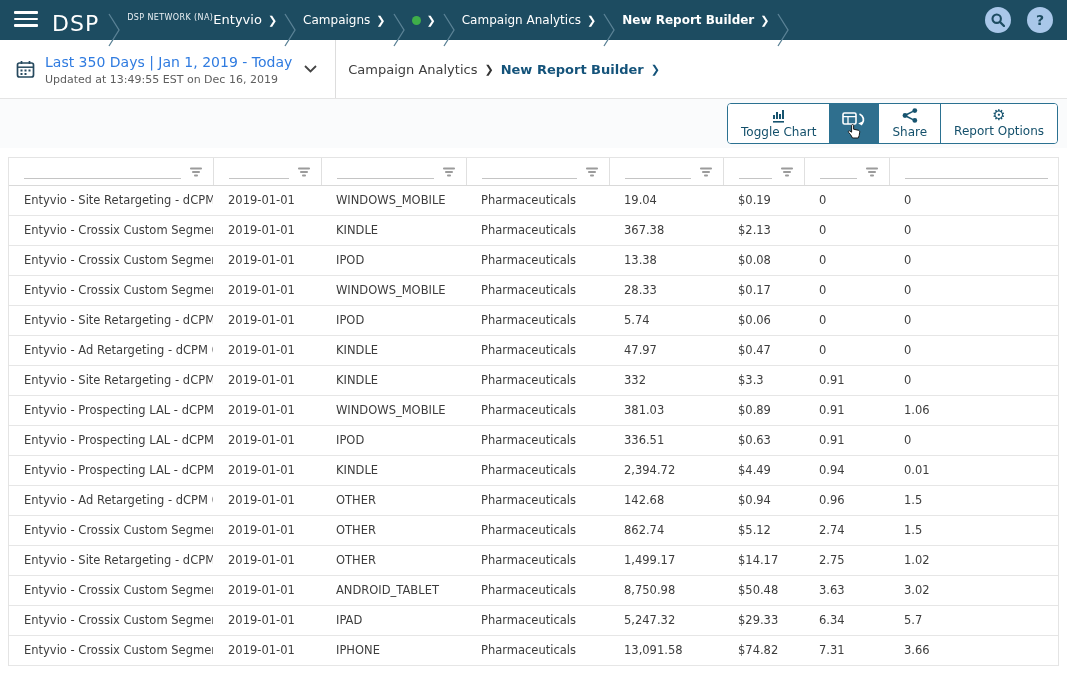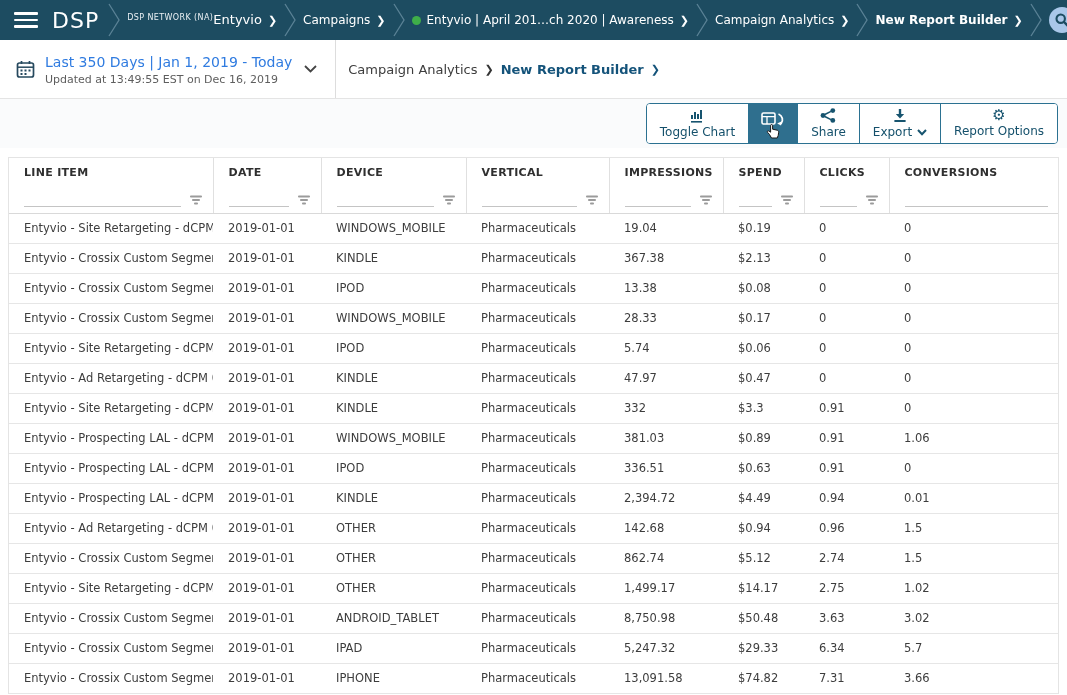--- a/index.html
+++ b/index.html
@@ -1,21 +1,21 @@
 <!DOCTYPE html>
 <html><head>
 <meta charset="utf-8">
 <style>
   * { margin:0; padding:0; box-sizing:border-box; }
   html,body { width:1067px; height:695px; overflow:hidden; background:#fff;
     font-family:"DejaVu Sans","Liberation Sans",sans-serif; }
 
   
-  .topbar { height:40px; background:#1d4c61; display:flex; align-items:center;
-    padding:0 14px; color:#fff; white-space:nowrap; }
+  .topbar { height:40px; background:#1d4c61; display:flex; 
+    padding:11px 14px; color:#fff; white-space:nowrap; }
   .hamburger { width:24px; height:16px; display:flex; flex-direction:column;
     justify-content:space-between; cursor:pointer; margin-right:14px; flex:0 0 auto;}
   .hamburger span { display:block; height:2.6px; background:#fff; border-radius:1px; }
   .logo { font-size:22px; letter-spacing:1px; color:#fff; margin-right:2px; }
   .sep { margin:0 7px; flex:0 0 auto; }
   .nav-item { display:flex; align-items:center; gap:6px; font-size:12px; cursor:pointer; }
   .nav-chev { font-weight:bold; font-size:11px; }
   .netblock { display:flex; line-height:1.15; }
   .net-label { font-size:8px; letter-spacing:.4px; color:#e9f0f4; }
   .net-value { font-size:13px; }
@@ -106,21 +106,20 @@
     <span>Campaigns</span>
     <span class="nav-chev">❯</span>
   </div>
 
   <svg class="sep" width="12" height="38" viewBox="0 0 12 38">
       <path d="M1,3 L11,19 L1,35" fill="none" stroke="#5b8296" stroke-width="1.3"></path>
     </svg>
 
   <div class="nav-item">
     <span class="green-dot"></span>
-    <span>Entyvio | April 201…ch 2020 | Awareness</span>
     <span class="nav-chev">❯</span>
   </div>
 
   <svg class="sep" width="12" height="38" viewBox="0 0 12 38">
       <path d="M1,3 L11,19 L1,35" fill="none" stroke="#5b8296" stroke-width="1.3"></path>
     </svg>
 
   <div class="nav-item">
     <span>Campaign Analytics</span>
     <span class="nav-chev">❯</span>
@@ -205,32 +204,20 @@
     </div>
     <div class="tb-btn">
       <svg class="glyph" width="16" height="15" viewBox="0 0 16 15">
         <circle cx="12.8" cy="2.6" r="2.4"></circle>
           <circle cx="3" cy="7.5" r="2.4"></circle>
           <circle cx="12.8" cy="12.4" r="2.4"></circle>
         <line x1="4.8" y1="6.5" x2="11" y2="3.4" stroke="#17546f" stroke-width="1.6"></line>
         <line x1="4.8" y1="8.5" x2="11" y2="11.6" stroke="#17546f" stroke-width="1.6"></line>
       </svg>
       <span>Share</span>
-    </div>
-    <div class="tb-btn">
-      <svg class="glyph" width="16" height="15" viewBox="0 0 16 15">
-        <path d="M6.8,1 L9.2,1 L9.2,6 L12.2,6 L8,10.4 L3.8,6 L6.8,6 Z"></path>
-        <rect x="2.4" y="12" width="11.2" height="2"></rect>
-      </svg>
-      <span class="export-label">
-        <span>Export</span>
-        <svg width="10" height="7" viewBox="0 0 10 7">
-            <path d="M1,1 L5,5.3 L9,1" fill="none" stroke="#17546f" stroke-width="2"></path>
-          </svg>
-      </span>
     </div>
     <div class="tb-btn">
       <span class="gear-glyph">⚙</span>
       <span>Report Options</span>
     </div>
   </div>
 </div>
 
 <div class="table-wrap">
   <table>
@@ -238,30 +225,20 @@
         <col style="width: 204px;">
         <col style="width: 108px;">
         <col style="width: 145px;">
         <col style="width: 143px;">
         <col style="width: 114px;">
         <col style="width: 81px;">
         <col style="width: 85px;">
         <col style="width: 169px;">
       </colgroup>
     <thead>
-      <tr id="header-row">
-          <th>LINE ITEM</th>
-          <th>DATE</th>
-          <th>DEVICE</th>
-          <th>VERTICAL</th>
-          <th>IMPRESSIONS</th>
-          <th>SPEND</th>
-          <th>CLICKS</th>
-          <th>CONVERSIONS</th>
-        </tr>
       <tr id="filter-row" class="filters">
           <td class="filter-cell">
             <div class="fwrap">
               <span class="filter-line"></span>
               <span class="filter-icon">
                 <svg width="14" height="11" viewBox="0 0 14 11">
                   <rect x="1" y="0.5" width="12" height="1.9" rx="0.9"></rect>
                   <rect x="3" y="4" width="8" height="1.9" rx="0.9"></rect>
                   <rect x="5" y="7.5" width="4" height="1.9" rx="0.9"></rect>
                 </svg>

